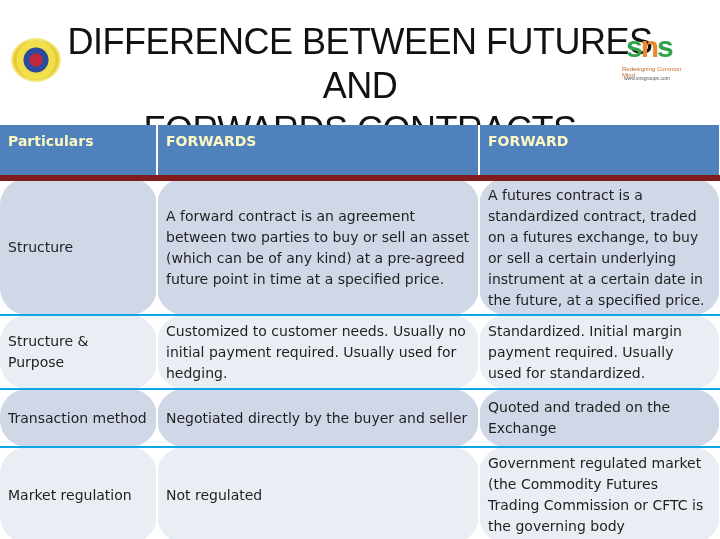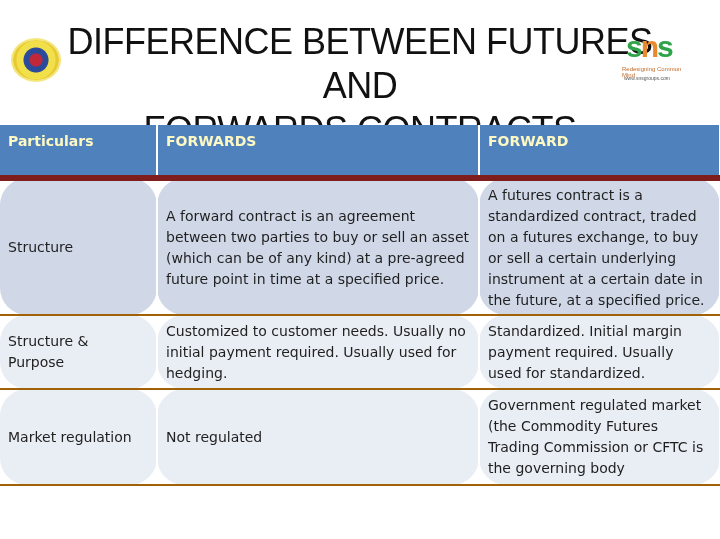--- a/index.html
+++ b/index.html
@@ -10,21 +10,21 @@
   .right-logo { position:absolute; left:620px; top:30px; width:66px; height:56px; }
   .logo-mark { position:absolute; left:6px; top:0; font-size:30px; font-weight:bold; color:#2fa34a; letter-spacing:-2px; }
   .logo-mark .s { color:#e98a2e; }
   .logo-sub { position:absolute; left:2px; top:36px; font-size:6px; color:#c46a28; }
   .logo-url { position:absolute; left:4px; top:45px; font-size:5px; color:#555; }
   table { position:absolute; left:0; top:125px; width:720px; border-collapse:collapse; table-layout:fixed; }
   td, th { font-family:"DejaVu Sans", sans-serif; font-size:14px; line-height:21px; color:#1f1f1f; vertical-align:middle; padding:0 8px; border-right:2px solid #ffffff; text-align:left; font-weight:normal; }
   th { background:#4f81bd; color:#fef9c3; font-weight:bold; vertical-align:top; padding-top:6px; height:44px; border-bottom:6px solid #7f1d1d; }
   tr.r-a td { background:#d0d8e8; }
   tr.r-b td { background:#e9edf4; }
-  tr td { border-bottom:2px solid #a16207;border-radius:27px; }
+  tr td { border-bottom:2px solid #0ea5e9;border-radius:27px; }
   col.c1 { width:157px; } col.c2 { width:322px; } col.c3 { width:241px; }
 </style>
 </head>
 <body>
 
 <div class="title-area">
   <div class="left-logo"></div>
   <div class="title">
     <div>DIFFERENCE BETWEEN FUTURES AND</div>
     <div>FORWARDS CONTRACTS</div>
@@ -53,19 +53,24 @@
     <tr class="r-a" style="height:137px;">
       <td>Structure</td>
       <td>A forward contract is an agreement between two parties to buy or sell an asset (which can be of any kind) at a pre-agreed future point in time at a specified price.</td>
       <td>A futures contract is a standardized contract, traded on a futures exchange, to buy or sell a certain underlying instrument at a certain date in the future, at a specified price.</td>
     </tr>
     <tr class="r-b" style="height:74px;">
       <td>Structure &amp; Purpose</td>
       <td>Customized to customer needs. Usually no initial payment required. Usually used for hedging.</td>
       <td>Standardized. Initial margin payment required. Usually used for standardized.</td>
     </tr>
+    <tr class="r-a" style="height:58px;">
+      <td>Transaction method</td>
+      <td>Negotiated directly by the buyer and seller</td>
+      <td>Quoted and traded on the Exchange</td>
+    </tr>
     <tr class="r-b" style="height:96px;">
       <td>Market regulation</td>
       <td>Not regulated</td>
       <td>Government regulated market (the Commodity Futures Trading Commission or CFTC is the governing body</td>
     </tr>
   </tbody>
 </table>
 
 </body></html>

